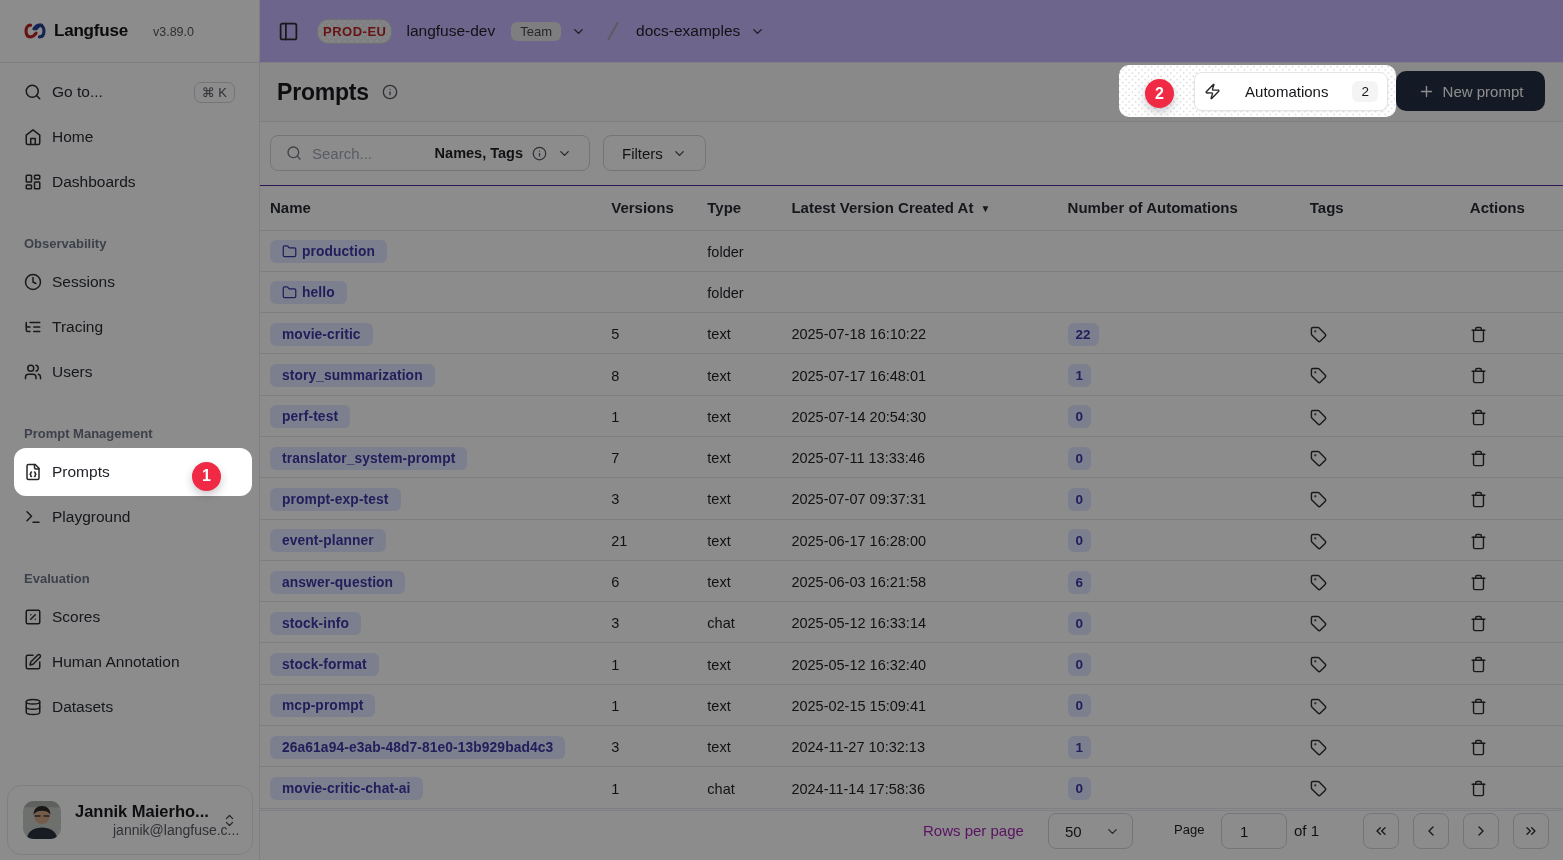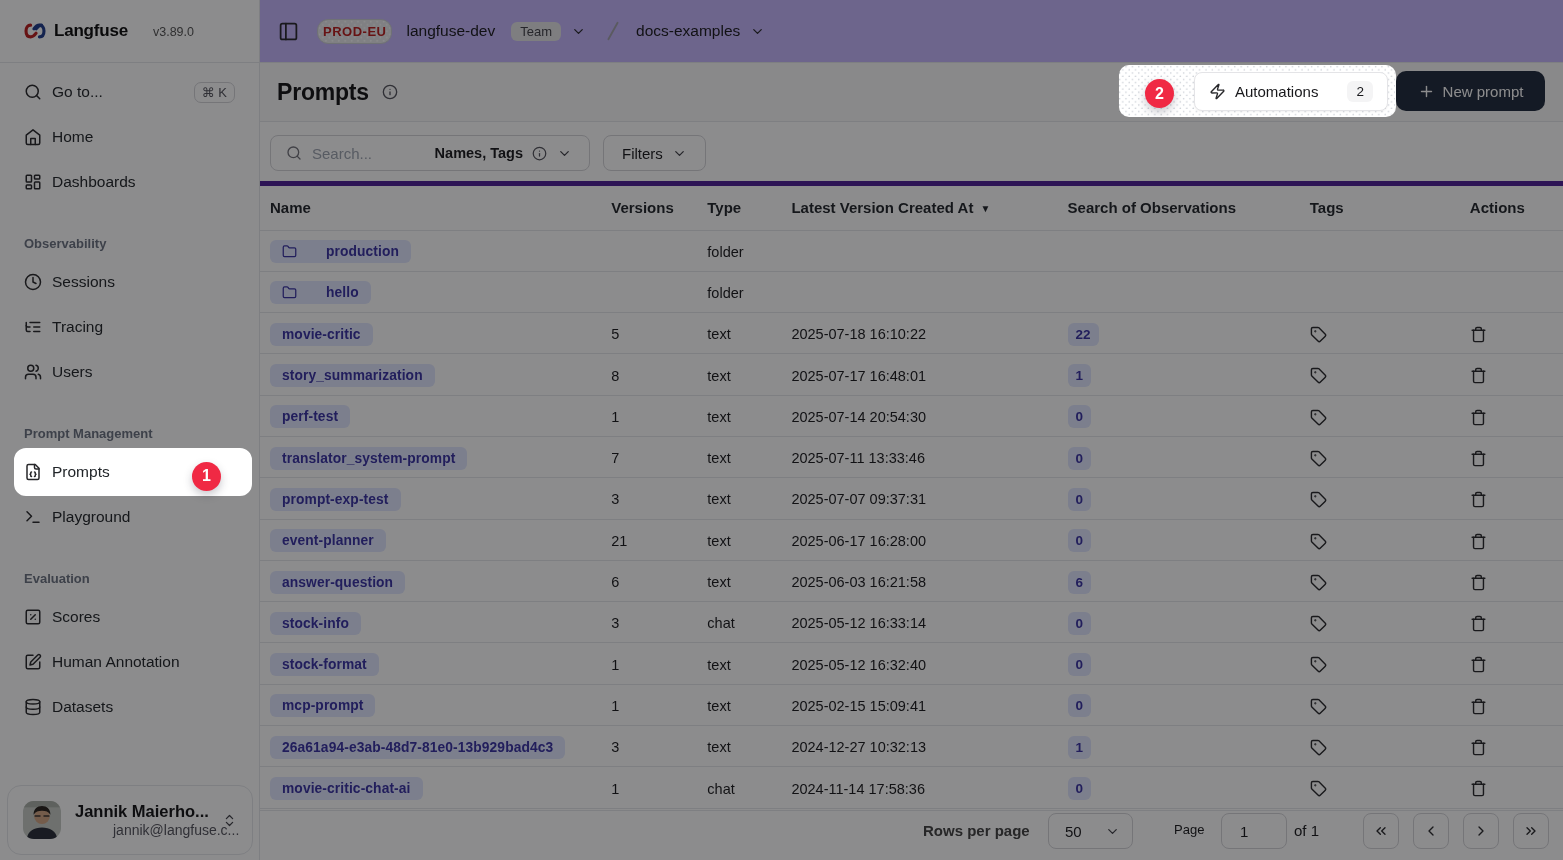--- a/index.html
+++ b/index.html
@@ -102,40 +102,41 @@
   .title-info { margin-left:13px; color:#52525b; }
   .step-badge {
     width:29px; height:29px; border-radius:50%; background:#f02944; color:#fff;
     font-size:16px; font-weight:700; display:flex; align-items:center; justify-content:center;
     box-shadow:0 4px 9px rgba(40,40,60,0.25);
   }
   .step-badge.step2 { position:absolute; left:885px; top:79px; z-index:2; }
   .automations-btn {
     position:absolute; left:934px; top:72px; width:194px; height:39px; z-index:2;
     background:#fff; border:1px solid #e4e4e7; border-radius:8px;
-    display:flex; align-items:center; padding:0 14px; gap:9px;
+    display:flex; align-items:center; padding:0 14px; gap:24px;
     font-size:15px; font-weight:500; color:#18181b; cursor:pointer;
     box-shadow:0 1px 2px rgba(0,0,0,0.05);
+    justify-content:center;
   }
   .automations-btn .ic { width:17px; height:17px; color:#27272a; }
   .automations-count {
     margin-left:auto; background:#f4f4f5; border-radius:6px; padding:3px 9px;
     font-size:13.5px; color:#18181b; font-weight:500;
   }
   .new-prompt-btn {
     position:absolute; left:1136px; top:71px; width:149px; height:40px; z-index:2;
     background:#1e293b; color:#fff; border:none; border-radius:10px;
     display:flex; align-items:center; justify-content:center; gap:8px;
     font-size:15px; font-weight:500; font-family:inherit; cursor:pointer;
   }
   .new-prompt-btn .ic { width:17px; height:17px; }
 
   
   .toolbar {
-    height:64px; flex:none; border-bottom:5px solid #4c1d95;
+    height:64px; flex:none; border-bottom:1px solid #4c1d95;
     display:flex; align-items:flex-start; padding:13px 0 0 10px; background:#fff;
   }
   .search-box {
     width:320px; height:36px; border:1px solid #d4d4d8; border-radius:8px;
     display:flex; align-items:center; padding:0 17px 0 15px; background:#fff;
   }
   .search-box .search-ic { width:16px; height:16px; color:#71717a; }
   .search-input {
     border:none; outline:none; font-size:15px; font-family:inherit;
     color:#18181b; width:96px; margin-left:10px; background:transparent;
@@ -165,41 +166,41 @@
   table.data th {
     height:44px; text-align:left; padding:0 0 0 10px; font-size:15px; font-weight:600;
     color:#1f2328; border-bottom:1px solid #e5e7eb; white-space:nowrap;
   }
   table.data td {
     height:41.3px; padding:2px 0 0 10px; font-size:14.5px; color:#18181b;
     border-bottom:1px solid #e5e7eb; white-space:nowrap; overflow:hidden;
   }
   .sort-arrow { display:inline-block; margin-left:7px; font-size:10px; color:#1f2328; transform:translateY(-1px); }
   .name-pill {
-    display:inline-flex; align-items:center; gap:29px;
+    display:inline-flex; align-items:center; gap:5px;
     background:#e0e7ff; color:#3730a3; border-radius:6px;
     font-size:13.8px; font-weight:700; letter-spacing:0.1px; padding:4px 12px; line-height:15px;
     max-width:320px;
   }
   .name-pill .ic { width:15px; height:15px; color:#3730a3; }
   .obs-pill {
     display:inline-block; background:#e0e7ff; color:#3730a3; border-radius:6px;
     font-size:13.5px; font-weight:700; padding:4px 8px; line-height:15px; min-width:14px; text-align:center;
   }
   .row-ic { width:17px; height:17px; color:#27272a; cursor:pointer; }
   td.cell-tags .row-ic, td.cell-actions .row-ic { display:inline-block; vertical-align:middle; }
   td.cell-actions { padding-left:18px; }
 
   
   .table-footer {
     position:absolute; left:0; bottom:0; width:100%; height:50px;
     background:#fff; border-top:1px solid #e5e7eb;
     display:flex; align-items:flex-start; padding-top:3px;
   }
-  .rpp-label { position:absolute; left:663px; font-size:15px; font-weight:700; color:#404040; }
+  .rpp-label { position:absolute; left:663px; font-size:15px; font-weight:400; color:#a21caf; }
   .rpp-select {
     position:absolute; left:788px; width:85px; height:36px; border:1px solid #d4d4d8; border-radius:8px;
     display:flex; align-items:center; padding:0 12px 0 16px; font-size:15px; color:#18181b; background:#fff; cursor:pointer;
   }
   .rpp-select .chev { margin-left:auto; color:#3f3f46; }
   .page-label { position:absolute; left:914px; font-size:13px; font-weight:500; color:#18181b; }
   .page-input {
     position:absolute; left:961px; width:66px; height:36px; border:1px solid #d4d4d8; border-radius:8px;
     font-size:15px; color:#18181b; padding:0 0 0 18px; font-family:inherit; outline:none; background:#fff;
   }
@@ -571,21 +572,21 @@
             <col class="c-obs">
             <col class="c-tags">
             <col class="c-actions">
         </colgroup>
         <thead>
           <tr>
             <th><span>Name</span></th>
             <th><span>Versions</span></th>
             <th><span>Type</span></th>
             <th><span>Latest Version Created At</span><span class="sort-arrow">▼</span></th>
-            <th><span>Search of Observations</span></th>
+            <th><span>Number of Automations</span></th>
             <th><span>Tags</span></th>
             <th><span>Actions</span></th>
           </tr>
         </thead>
         <tbody id="table-body">
   <tr>
     <td class="cell-name">
       <span class="name-pill">
         <svg class="ic folder-ic" width="18" height="18" viewBox="0 0 24 24" fill="none" stroke="currentColor" stroke-width="2" stroke-linecap="round" stroke-linejoin="round">
                     <use href="#icon-folder"></use>
@@ -810,21 +811,21 @@
 
   <tr>
     <td class="cell-name">
       <span class="name-pill">
 
         <span class="pill-text">26a61a94-e3ab-48d7-81e0-13b929bad4c3</span>
       </span>
     </td>
     <td class="cell-versions">3</td>
     <td class="cell-type">text</td>
-    <td class="cell-created">2024-12-27 10:32:13</td>
+    <td class="cell-created">2024-11-27 10:32:13</td>
     <td class="cell-obs"><span class="obs-pill">1</span></td>
     <td class="cell-tags"><svg class="row-ic" width="17" height="17" viewBox="0 0 24 24" fill="none" stroke="currentColor" stroke-width="2" stroke-linecap="round" stroke-linejoin="round">
                   <use href="#icon-tag"></use>
                 </svg></td>
     <td class="cell-actions"><svg class="row-ic" width="17" height="17" viewBox="0 0 24 24" fill="none" stroke="currentColor" stroke-width="2" stroke-linecap="round" stroke-linejoin="round">
                   <use href="#icon-trash"></use>
                 </svg></td>
   </tr>
 
   <tr>

